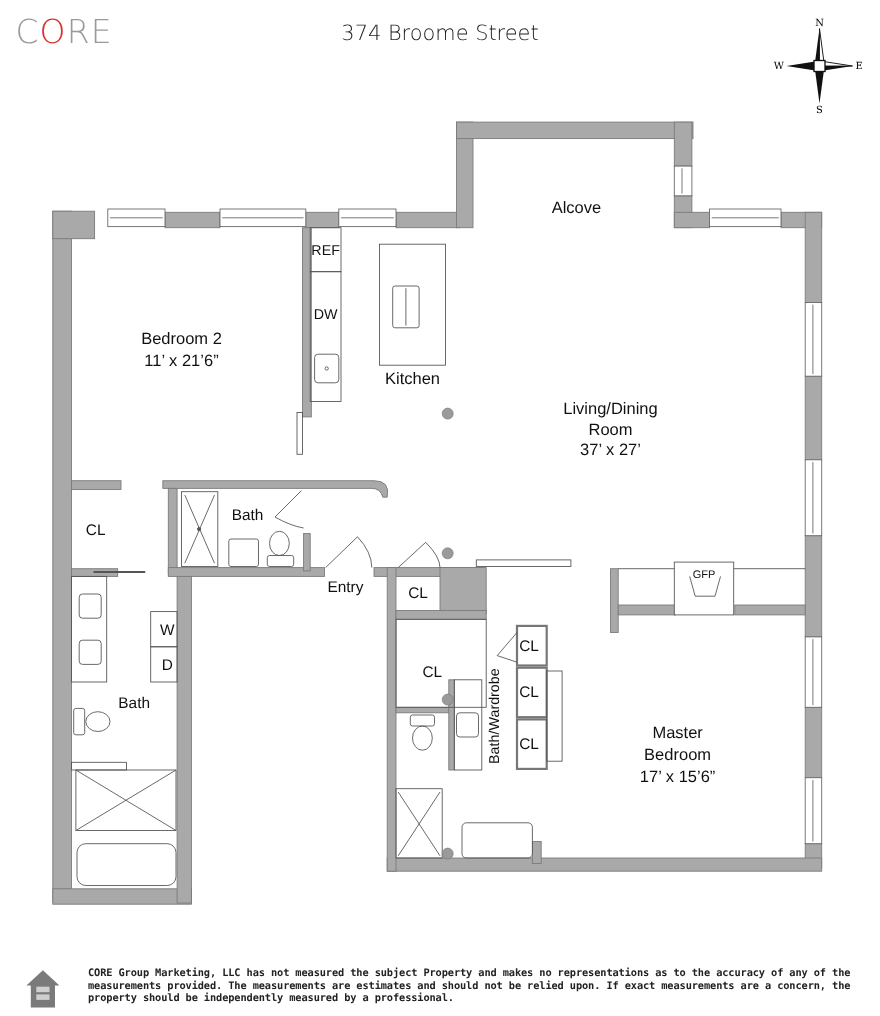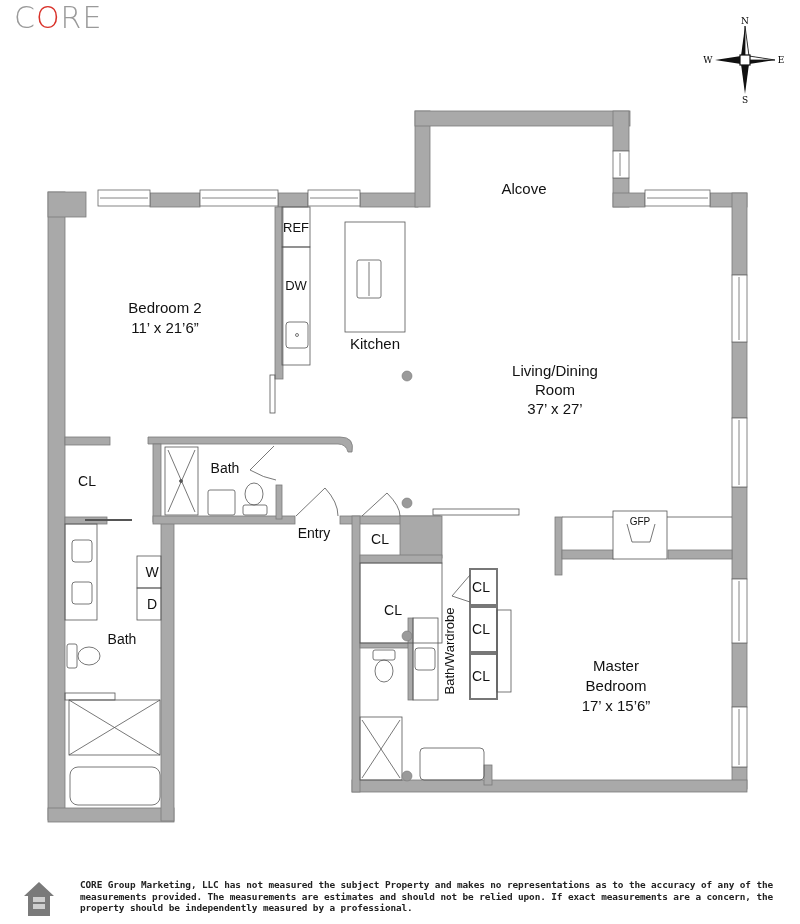--- a/index.html
+++ b/index.html
@@ -1,34 +1,35 @@
 <!DOCTYPE html>
 <html><head>
 <meta charset="utf-8">
 <style>
   html, body { margin:0; padding:0; background:#ffffff; }
   body { width:800px; height:924px; position:relative; overflow:hidden; font-family:"Liberation Sans", sans-serif; color:#111; }
-  .logo { position:absolute; left:14px; top:0; font-size:30px; letter-spacing:1px; color:#9a9a9a; font-family:"DejaVu Sans", sans-serif; font-weight:300; }
+  .logo { position:absolute; left:14px; top:12px; font-size:30px; letter-spacing:1px; color:#9a9a9a; font-family:"DejaVu Sans", sans-serif; font-weight:300; }
   .logo .o { color:#d9322a; }
   .title-block { position:absolute; left:250px; width:300px; top:20px; text-align:center; }
   .title-block .l1, .title-block .l2 { font-size:19px; line-height:20px; color:#222; font-family:"DejaVu Sans", sans-serif; font-weight:300; }
   .title-block .l3 { font-size:13px; line-height:22px; color:#222; font-family:"DejaVu Sans", sans-serif; }
   .compass { position:absolute; left:700px; top:14px; width:90px; height:92px; }
   .plan { position:absolute; left:0; top:0; }
   .footer { position:absolute; left:0; top:874px; width:656px; height:60px;font-weight:bold; }
   .ehl { position:absolute; left:22px; top:6px; width:34px; height:38px; }
   .disclaimer { position:absolute; left:80px; top:5px; width:700px; font-family:"DejaVu Sans Mono", monospace; font-size:9.4px; line-height:11.5px; color:#222; letter-spacing:-0.1px; }
   .lbl { font-family:"Liberation Sans", sans-serif; fill:#111; }
 </style>
 </head>
 <body>
 
 <div class="logo"><span>C</span><span class="o">O</span><span>RE</span></div>
 
 <div class="title-block">
+  <div class="l1">374 Broome Street</div>
 </div>
 
 <svg class="compass" viewBox="0 0 90 92">
   <polygon points="45,12 49,42 45,46 41,42" fill="#111"></polygon>
   <polygon points="45,12 49,42 45,46" fill="#fff" stroke="#111" stroke-width="0.8"></polygon>
   <polygon points="45,80 41,50 45,46 49,50" fill="#111"></polygon>
   <polygon points="15,46 41,42 45,46 41,50" fill="#111"></polygon>
   <polygon points="75,46 49,50 45,46 49,42" fill="#111"></polygon>
   <polygon points="75,46 49,42 45,46" fill="#fff" stroke="#111" stroke-width="0.8"></polygon>
   <rect x="40" y="41" width="10" height="10" fill="#fff" stroke="#111" stroke-width="1.2"></rect>

